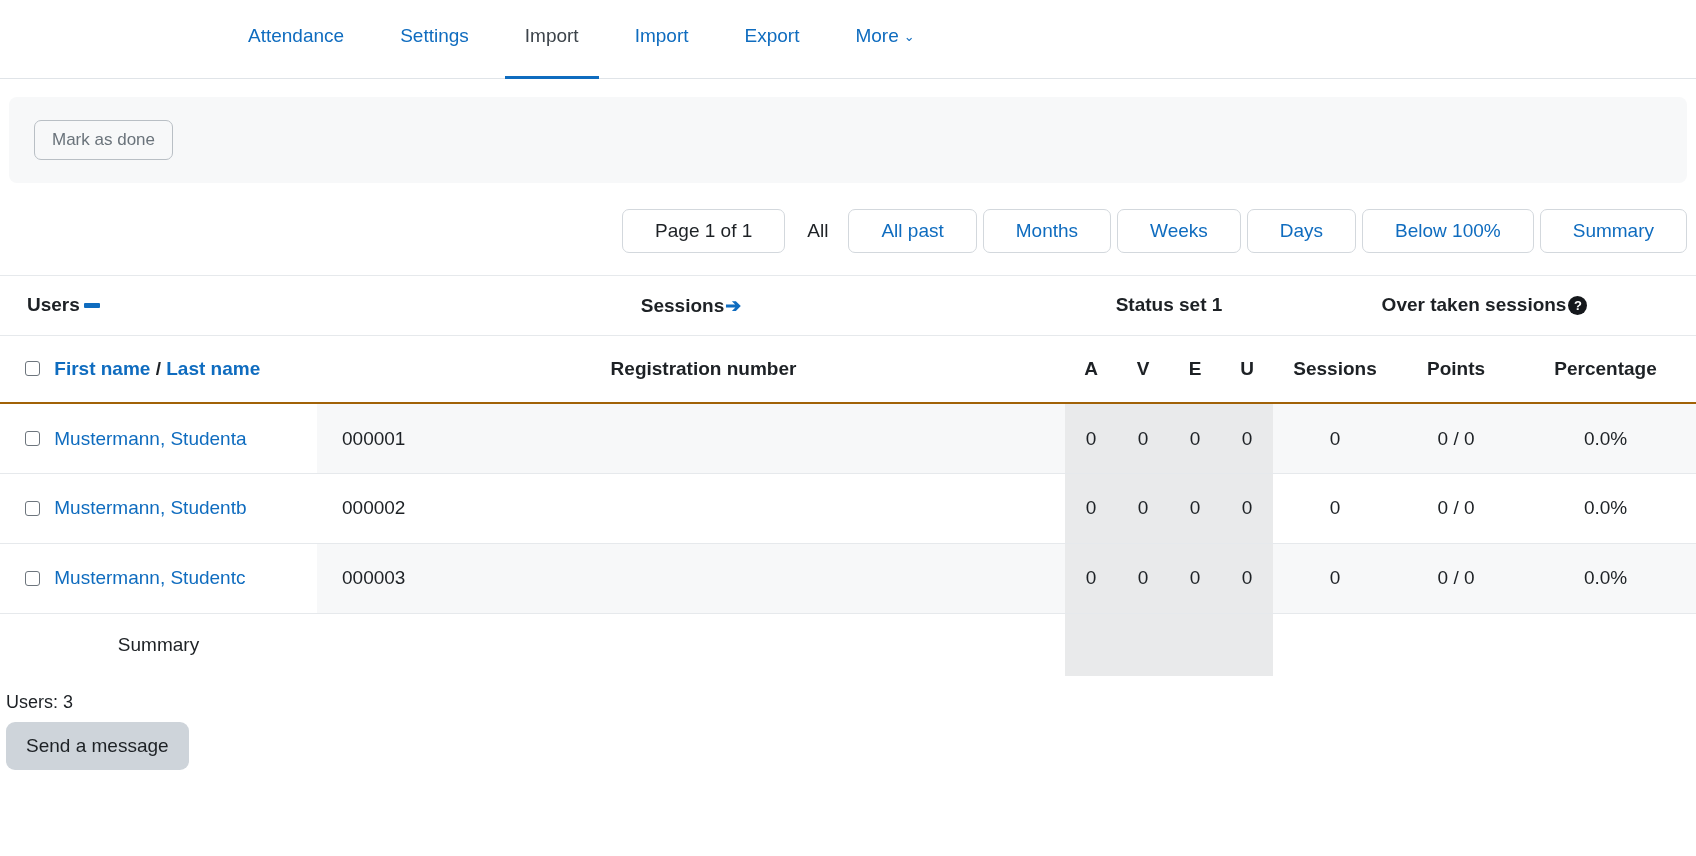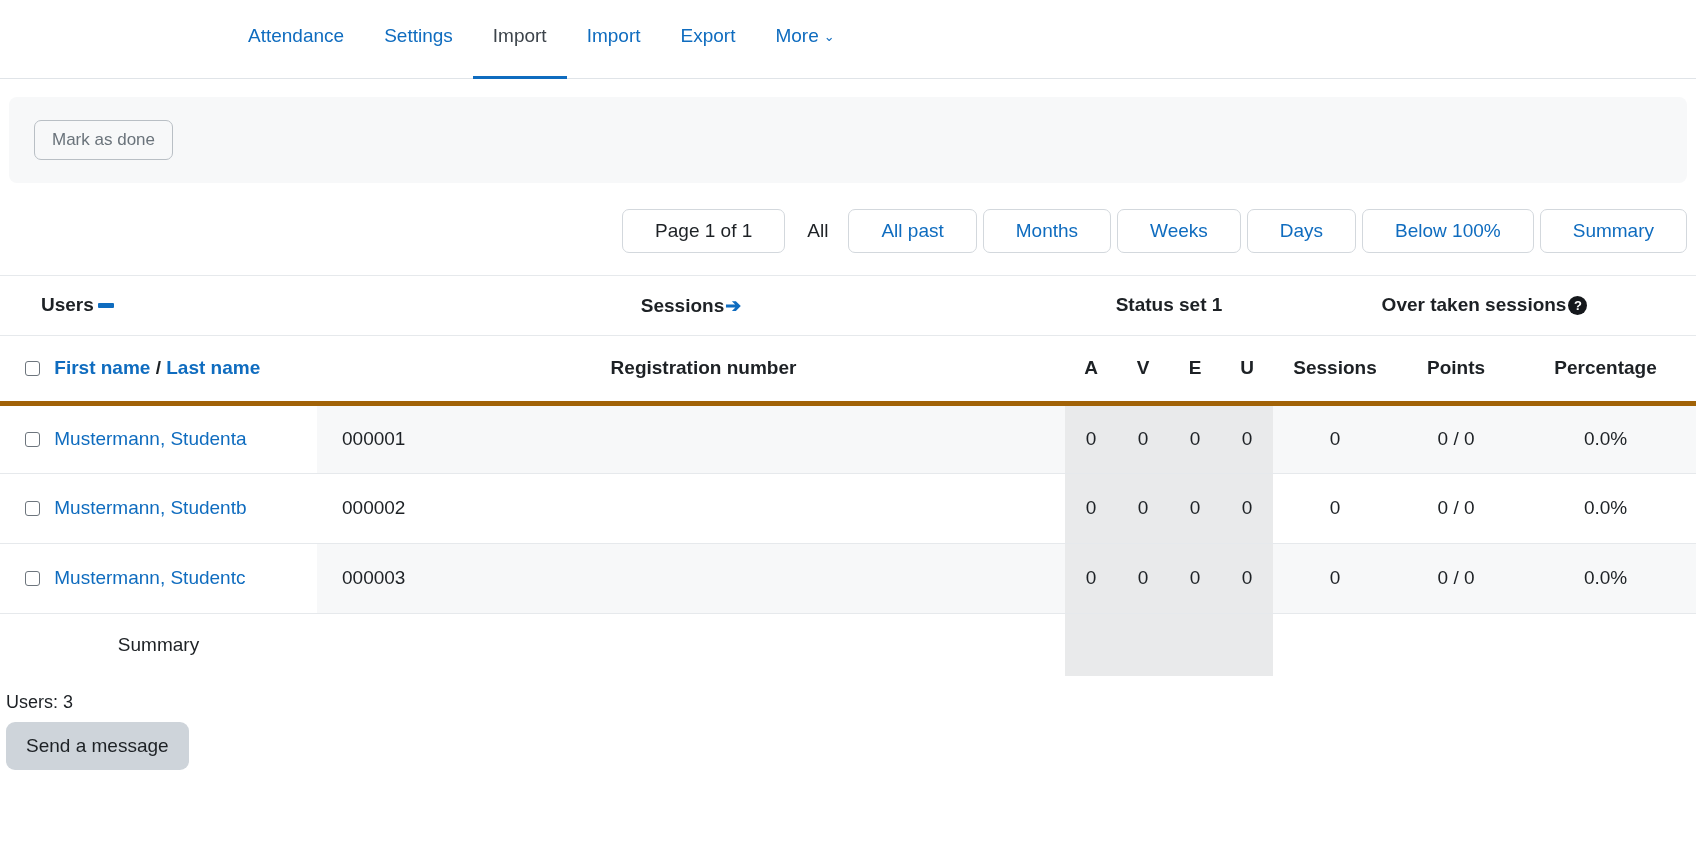--- a/index.html
+++ b/index.html
@@ -18,20 +18,21 @@
   }
 
   
   .tabbar {
     position: relative;
     height: 79px;
     border-bottom: 1px solid #e0e4e8;
     display: flex;
     align-items: center;
     padding-left: 228px;
+    gap: 16px;
   }
   .tab {
     font-size: 19px;
     color: #0f6cbf;
     padding: 0 20px;
     height: 79px;
     line-height: 72px;
     cursor: pointer;
     white-space: nowrap;
     position: relative;
@@ -119,21 +120,21 @@
   .grouprow th {
     border-top: 1px solid #e6e9ec;
     border-bottom: 1px solid #e6e9ec;
     height: 60px;
     font-size: 19px;
     font-weight: bold;
     color: #1d2125;
   }
   .grouprow th.users-group {
     text-align: left;
-    padding-left: 41px;
+    padding-left: 27px;
   }
   .grouprow th.center { text-align: center; }
 
   .arrow-icon {
     color: #0f6cbf;
     font-weight: bold;
     display: inline-block;
     margin-left: 1px;
   }
   .minus-icon {
@@ -159,21 +160,21 @@
     line-height: 19px;
     text-align: center;
     vertical-align: middle;
     margin-left: 2px;
     position: relative;
     top: -1px;
   }
 
   .headrow th {
     height: 68px;
-    border-bottom: 5px solid #a16207;
+    border-bottom: 2px solid #a16207;
     font-size: 19px;
     font-weight: bold;
     color: #1d2125;
     white-space: nowrap;
   }
   .headrow th.name-col {
     text-align: left;
     padding-left: 25px;
   }
   .headrow th.reg-col {

